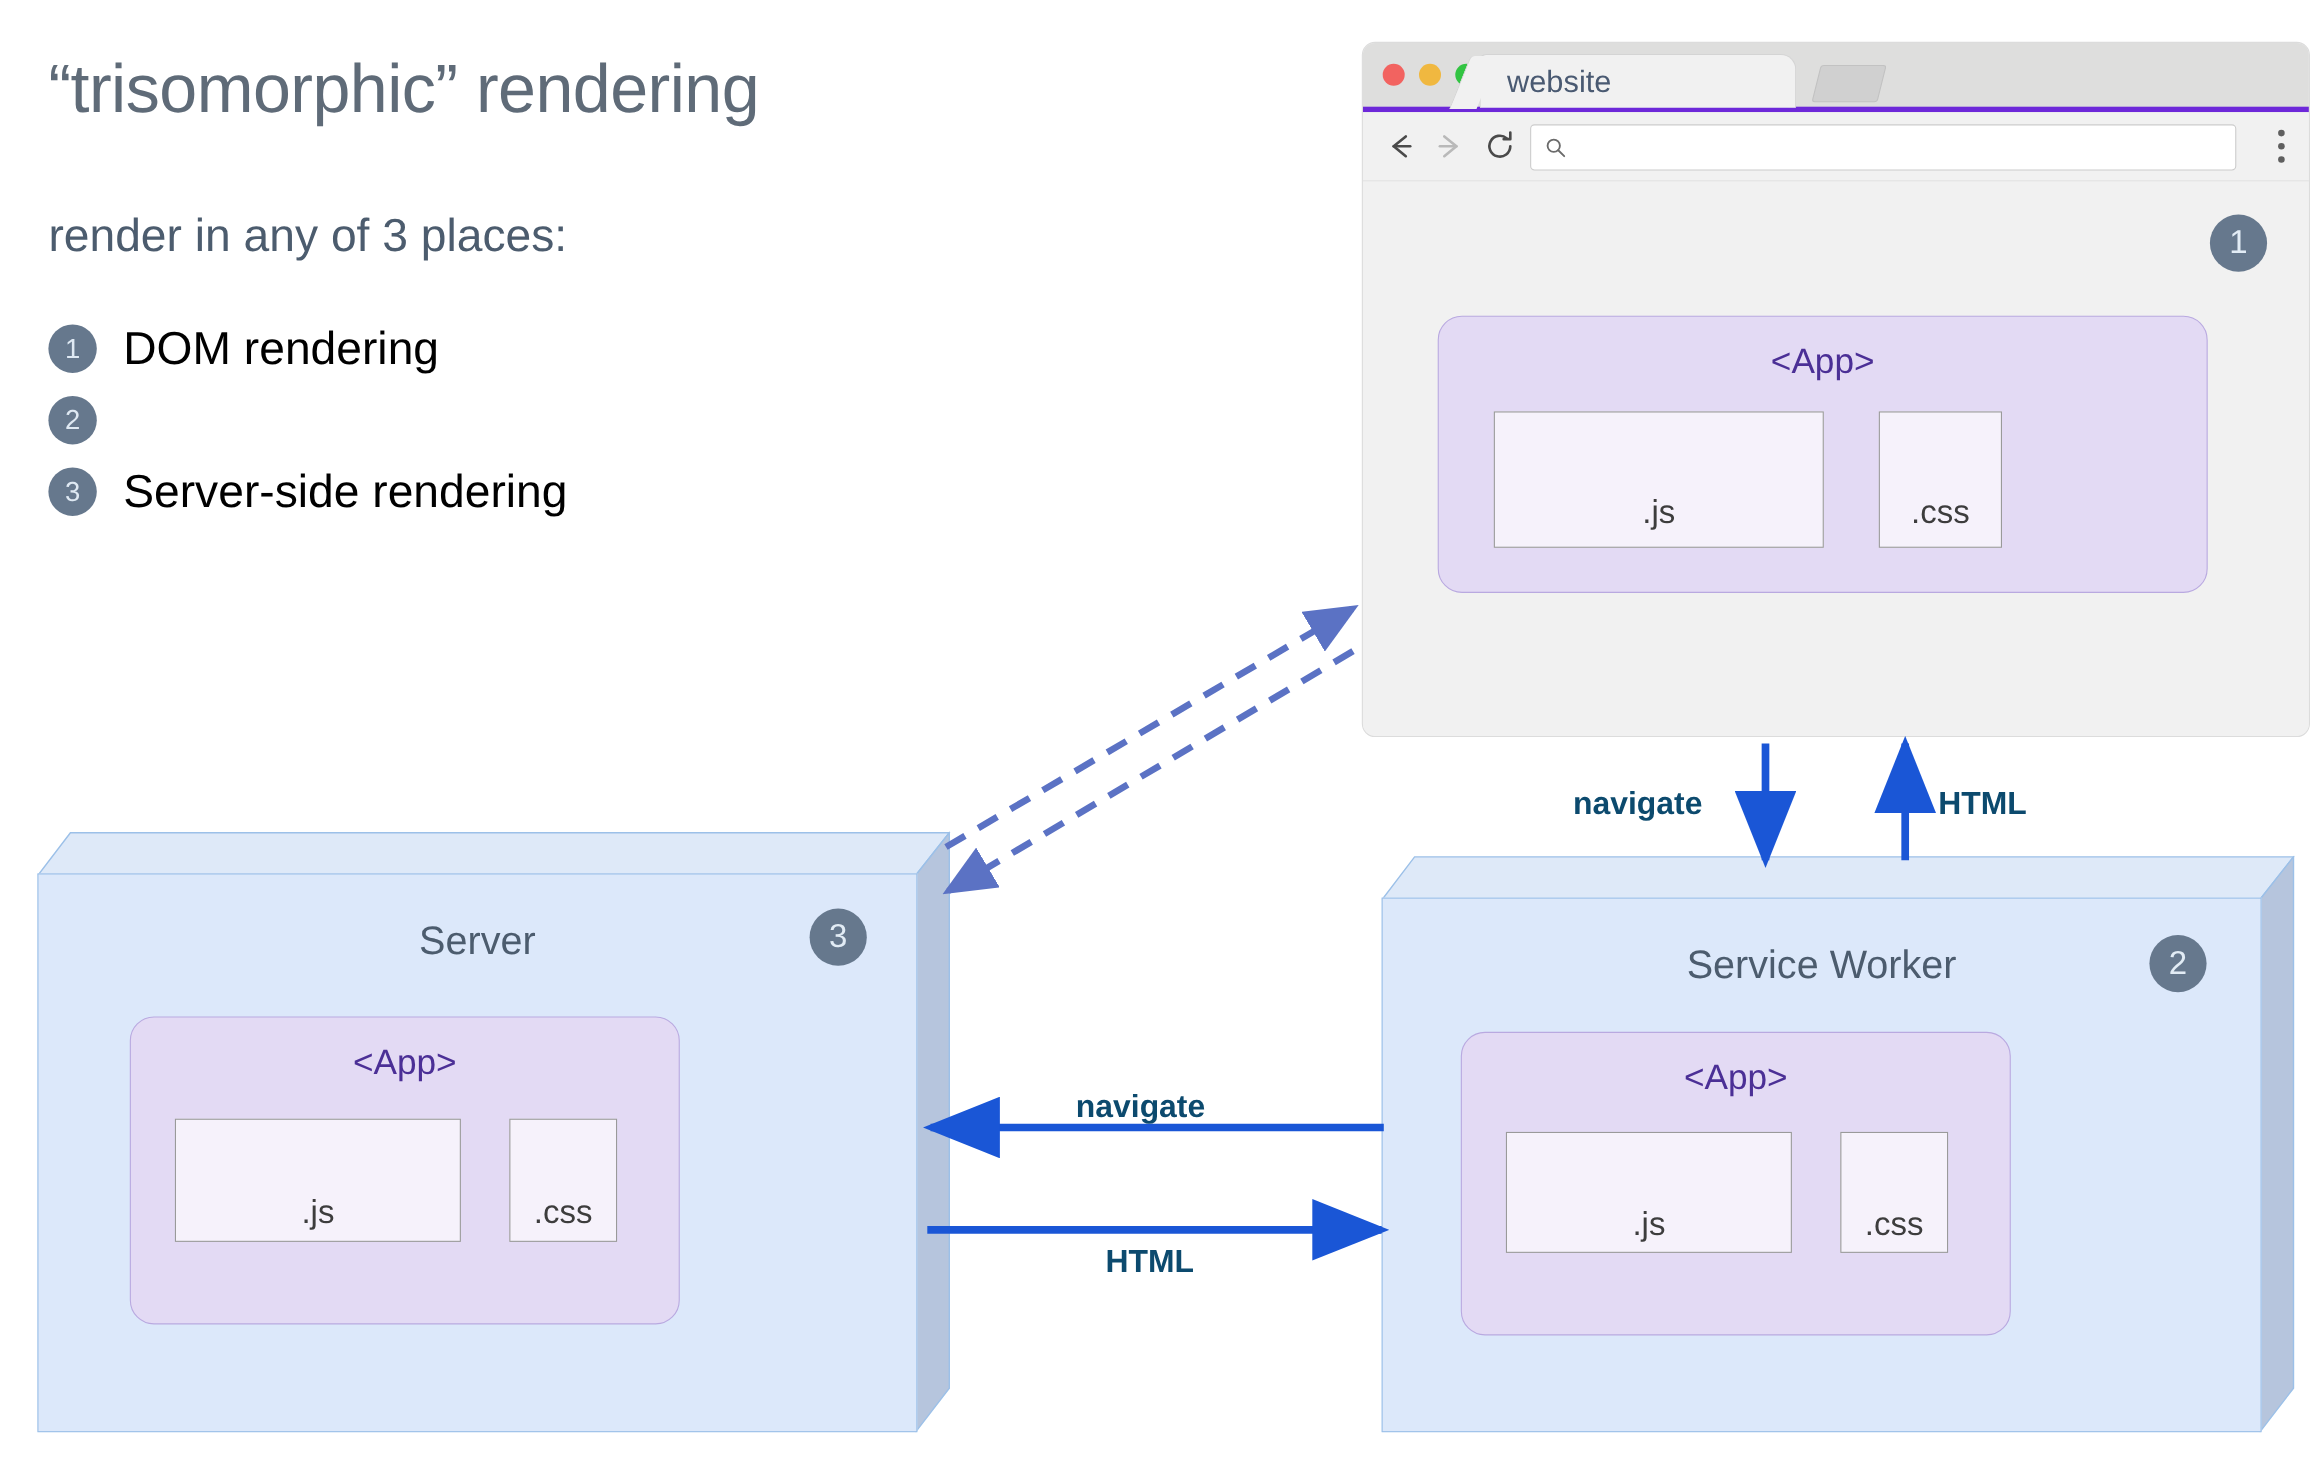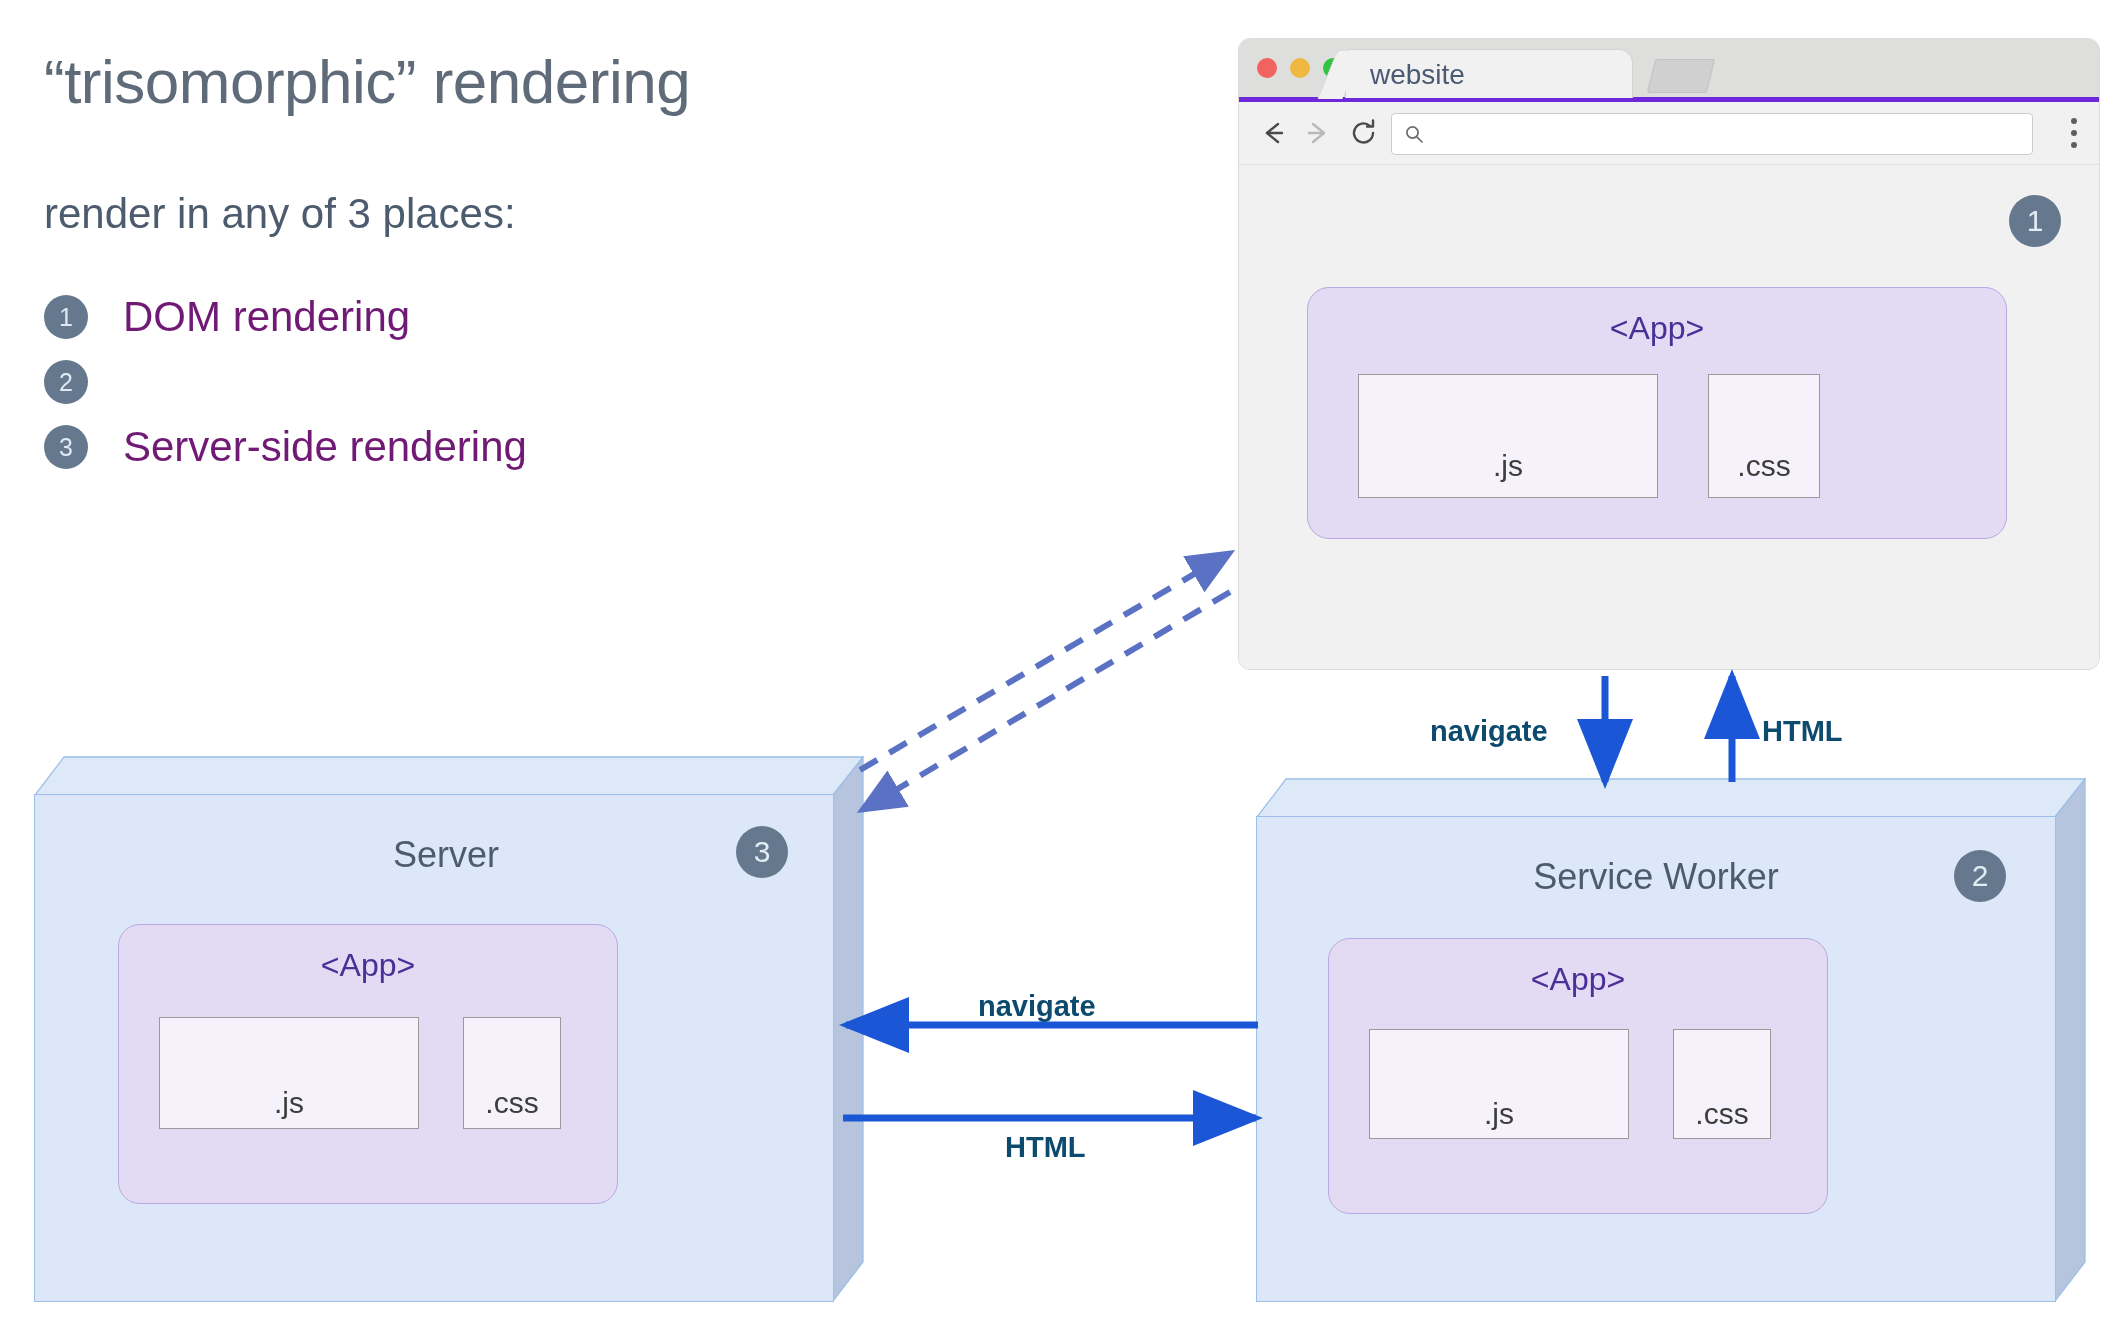--- a/index.html
+++ b/index.html
@@ -59,22 +59,22 @@
     color: #dfe9f3;
     font-size: 25px;
     display: flex;
     align-items: center;
     justify-content: center;
     flex: 0 0 auto;
     line-height: 1;
   }
   .place-label {
     font-size: 42px;
-    color: #701a75;
-    margin-left: 35px;
+    color: #000000;
+    margin-left: 24px;
     white-space: nowrap;
   }
 
   
   #browser-window {
     position: absolute;
     left: 1238px;
     top: 38px;
     width: 862px;
     height: 632px;
@@ -409,21 +409,21 @@
   <svg style="position:absolute; left:0; top:0;" width="830" height="40" viewBox="0 0 830 40">
     <polygon points="30,1 829,1 799,39 1,39" fill="#dee9f8" stroke="#9cc0e8" stroke-width="1.3"></polygon>
   </svg>
 
   <svg style="position:absolute; left:790px; top:0;" width="42" height="546" viewBox="0 0 42 546">
     <polygon points="39,1 39,506 9,545 9,39" fill="#b6c5dd" stroke="#9cc0e8" stroke-width="1.3"></polygon>
   </svg>
 
   <div class="cube-front" style="left:0; top:38px; width:800px; height:508px;"></div>
 
-  <div class="cube-title" style="left:12px; width:800px; top:78px;">Server</div>
+  <div class="cube-title" style="left:0; width:800px; top:78px;">Server</div>
 
   <div class="box-badge" style="position:absolute; left:702px; top:70px;">3</div>
 
   <div class="app-box" style="left:84px; top:168px; width:500px; height:280px;">
     <div class="app-label" style="top:22px;">&lt;App&gt;</div>
 
     <div class="file" style="left:40px; top:92px; width:260px; height:112px;">
       <div class="file-label" style="top:38px;">.js</div>
       <svg class="file-fold" width="40" height="40" viewBox="0 0 40 40" style="right:-1px; bottom:-1px;">
         <polygon points="40,0 40,40 0,40" fill="#d4d4d4"></polygon>

